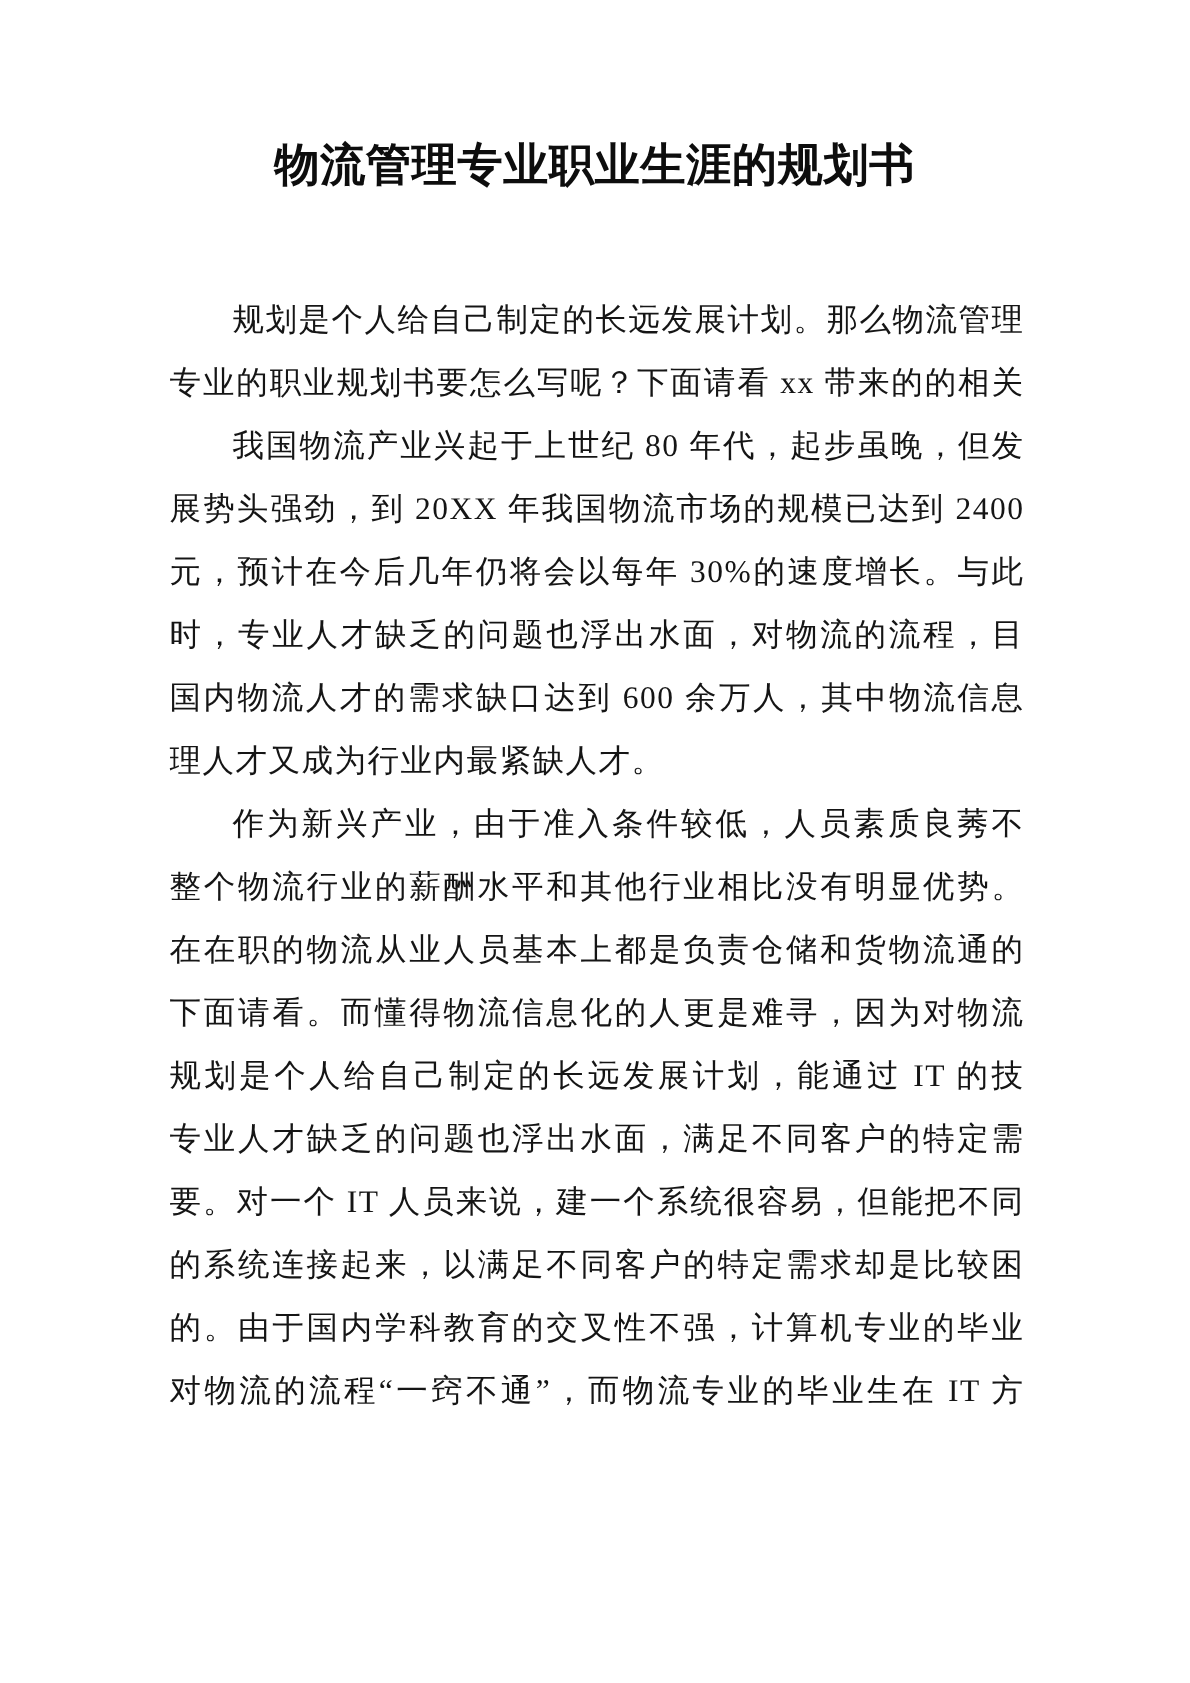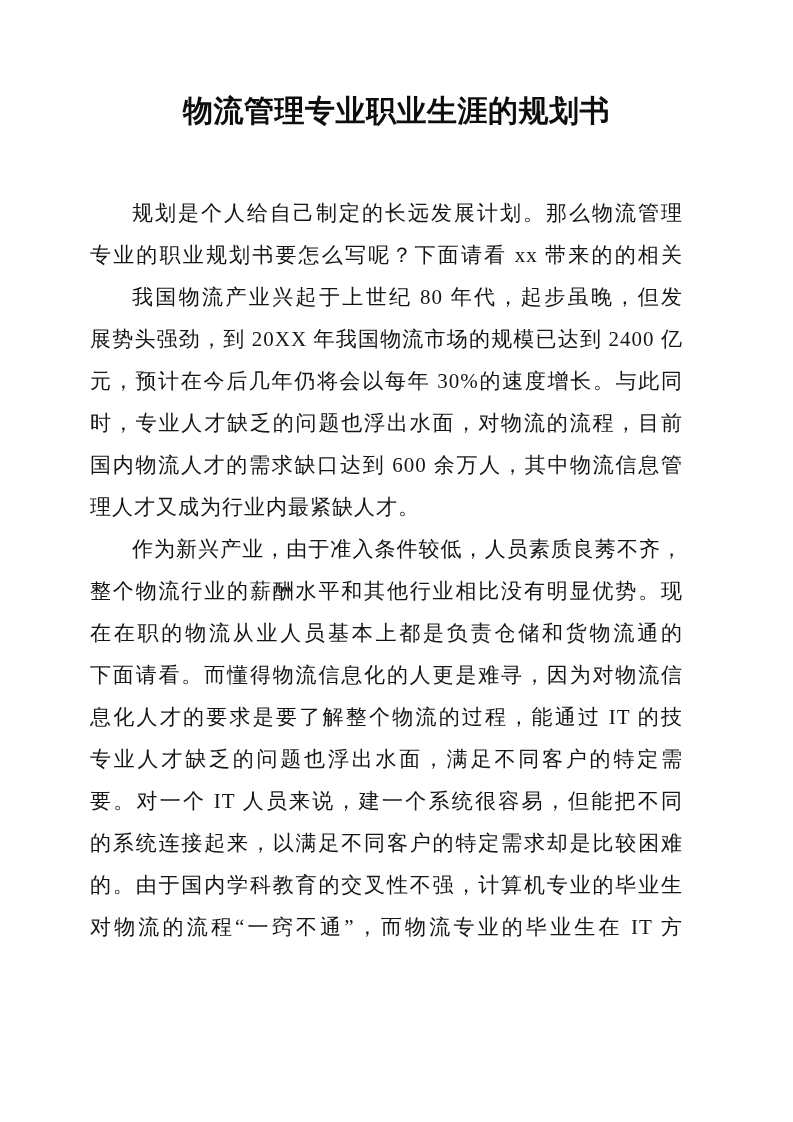--- a/index.html
+++ b/index.html
@@ -24,21 +24,21 @@
     margin: 88px 100px 10px 100px;
     text-align: center;
     font-family: "DejaVu Sans", "Liberation Sans", sans-serif;
     font-weight: bold;
     font-size: 30px;
     line-height: 46px;
     letter-spacing: 0.5px;
     color: #0d0d0d;
   }
   .doc-body {
-    margin: 58px 110px 0 90px;
+    margin: 58px 110px 0 113px;
     font-size: 21px;
     line-height: 42px;
     letter-spacing: 1px;
     color: #151515;
   }
   .paragraph {
     margin: 0;
   }
   .line {
     height: 42px;
@@ -71,21 +71,21 @@
         <div class="line">元，预计在今后几年仍将会以每年 30%的速度增长。与此同</div>
         <div class="line">时，专业人才缺乏的问题也浮出水面，对物流的流程，目前</div>
         <div class="line">国内物流人才的需求缺口达到 600 余万人，其中物流信息管</div>
         <div class="line para-end">理人才又成为行业内最紧缺人才。</div>
       </div>
       <div class="paragraph">
         <div class="line first">作为新兴产业，由于准入条件较低，人员素质良莠不齐，</div>
         <div class="line">整个物流行业的薪酬水平和其他行业相比没有明显优势。现</div>
         <div class="line">在在职的物流从业人员基本上都是负责仓储和货物流通的</div>
         <div class="line">下面请看。而懂得物流信息化的人更是难寻，因为对物流信</div>
-        <div class="line">息化人才的要求是要了解整个物流的过程，能通过 IT 的技</div>
+        <div class="line">规划是个人给自己制定的长远发展计划，能通过 IT 的技</div>
         <div class="line">专业人才缺乏的问题也浮出水面，满足不同客户的特定需</div>
         <div class="line">要。对一个 IT 人员来说，建一个系统很容易，但能把不同</div>
         <div class="line">的系统连接起来，以满足不同客户的特定需求却是比较困难</div>
         <div class="line">的。由于国内学科教育的交叉性不强，计算机专业的毕业生</div>
         <div class="line">对物流的流程“一窍不通”，而物流专业的毕业生在 IT 方</div>
       </div>
     </div>
 </div>
 
 </body></html>

